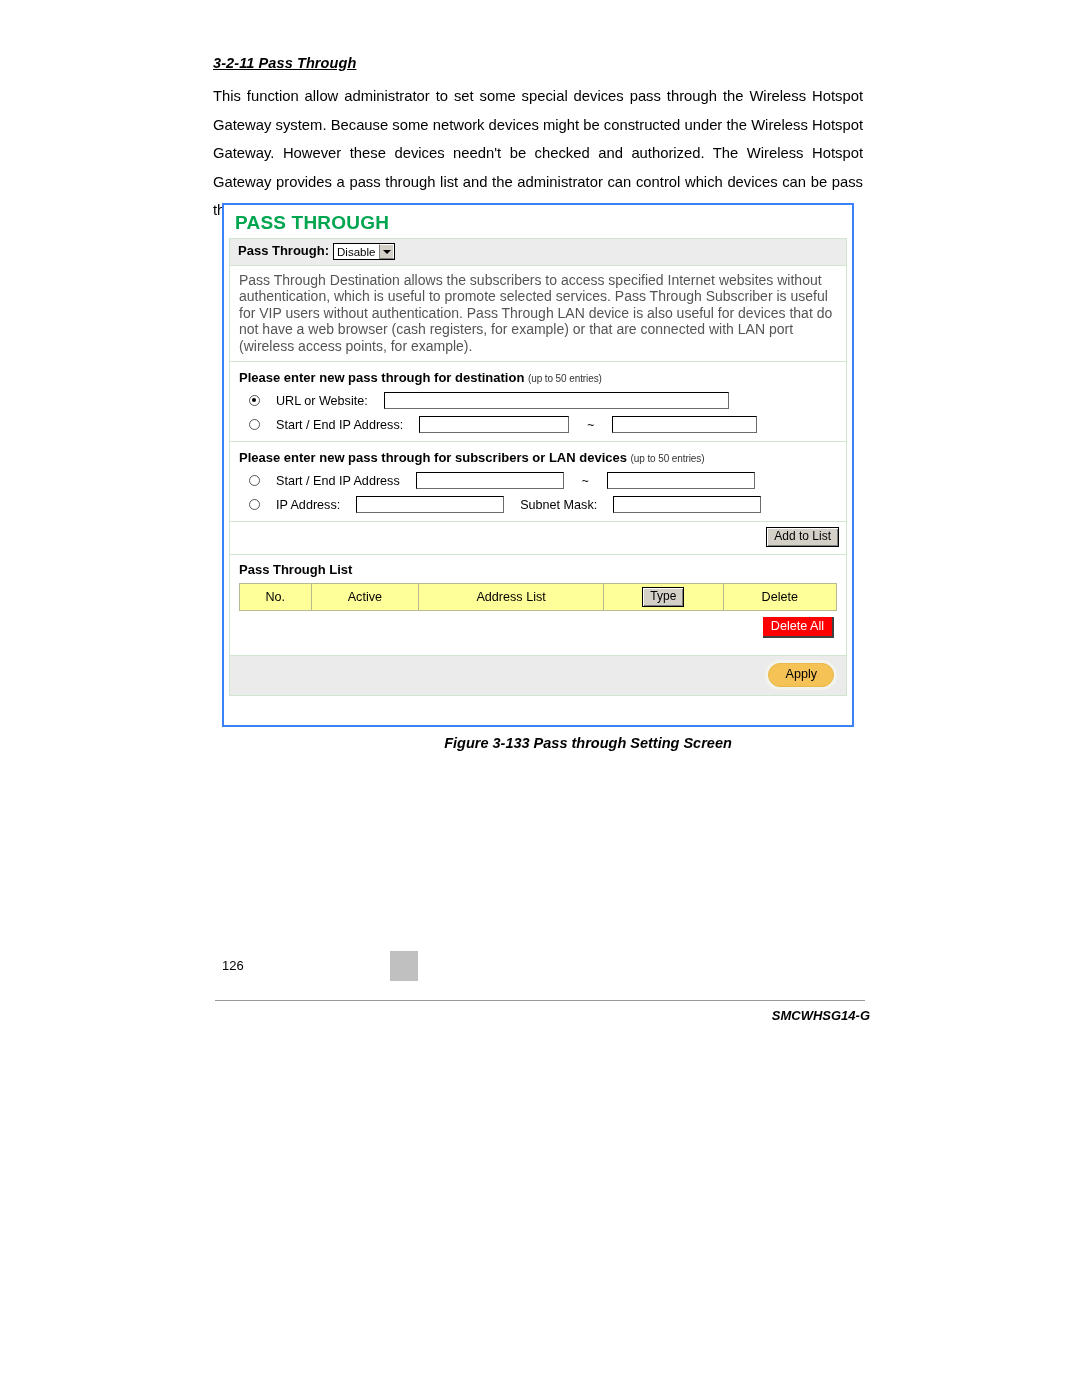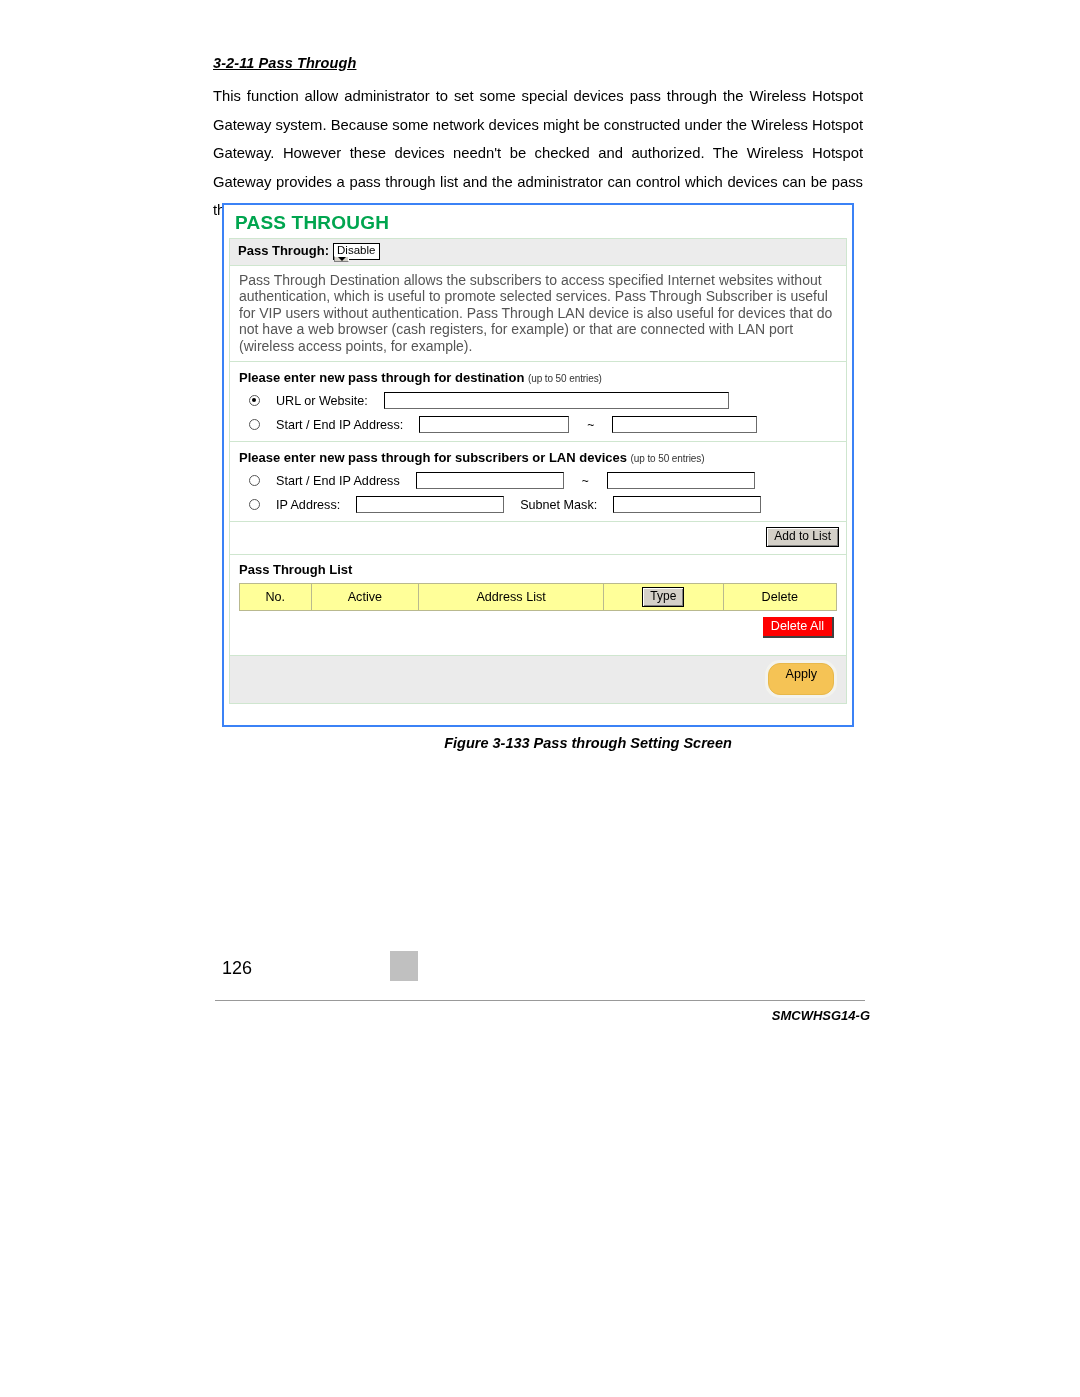--- a/index.html
+++ b/index.html
@@ -92,21 +92,20 @@
 
   
   .w-select {
     display: inline-flex;
     align-items: stretch;
     border: 1px solid #000;
     background: #fff;
     height: 17px;
     box-sizing: border-box;
     font-size: 11.5px;
-    flex-direction: column;
   }
   .w-select .val {
     padding: 0 4px 0 3px;
     display: flex;
     align-items: center;
     white-space: nowrap;
     color: #000;
   }
   .w-select .arrow {
     width: 15px;
@@ -252,21 +251,21 @@
     background: #ebebeb;
     padding: 7px 12px 8px 0;
     text-align: right;
   }
   .btn-apply {
     display: inline-block;
     background: #f5c355;
     color: #000;
     font-size: 12.6px;
     font-weight: normal;
-    padding: 3px 16px 12px 16px;
+    padding: 3px 16px 4px 16px;
     border-radius: 12px;
     border: 1px solid #e8b84a;
     box-shadow: 0 0 0 3px #f3f3ee;
     line-height: 15px;
   }
 
   .caption {
     position: absolute;
     left: 0;
     top: 735px;
@@ -276,21 +275,21 @@
     font-style: italic;
     font-weight: bold;
     padding-left: 48px;
   }
 
   
   .pagenum {
     position: absolute;
     left: 222px;
     top: 958px;
-    font-size: 18px;
+    font-size: 13px;
   }
   .gray-box {
     position: absolute;
     left: 390px;
     top: 951px;
     width: 28px;
     height: 30px;
     background: #c0c0c0;
   }
   .foot-rule {

